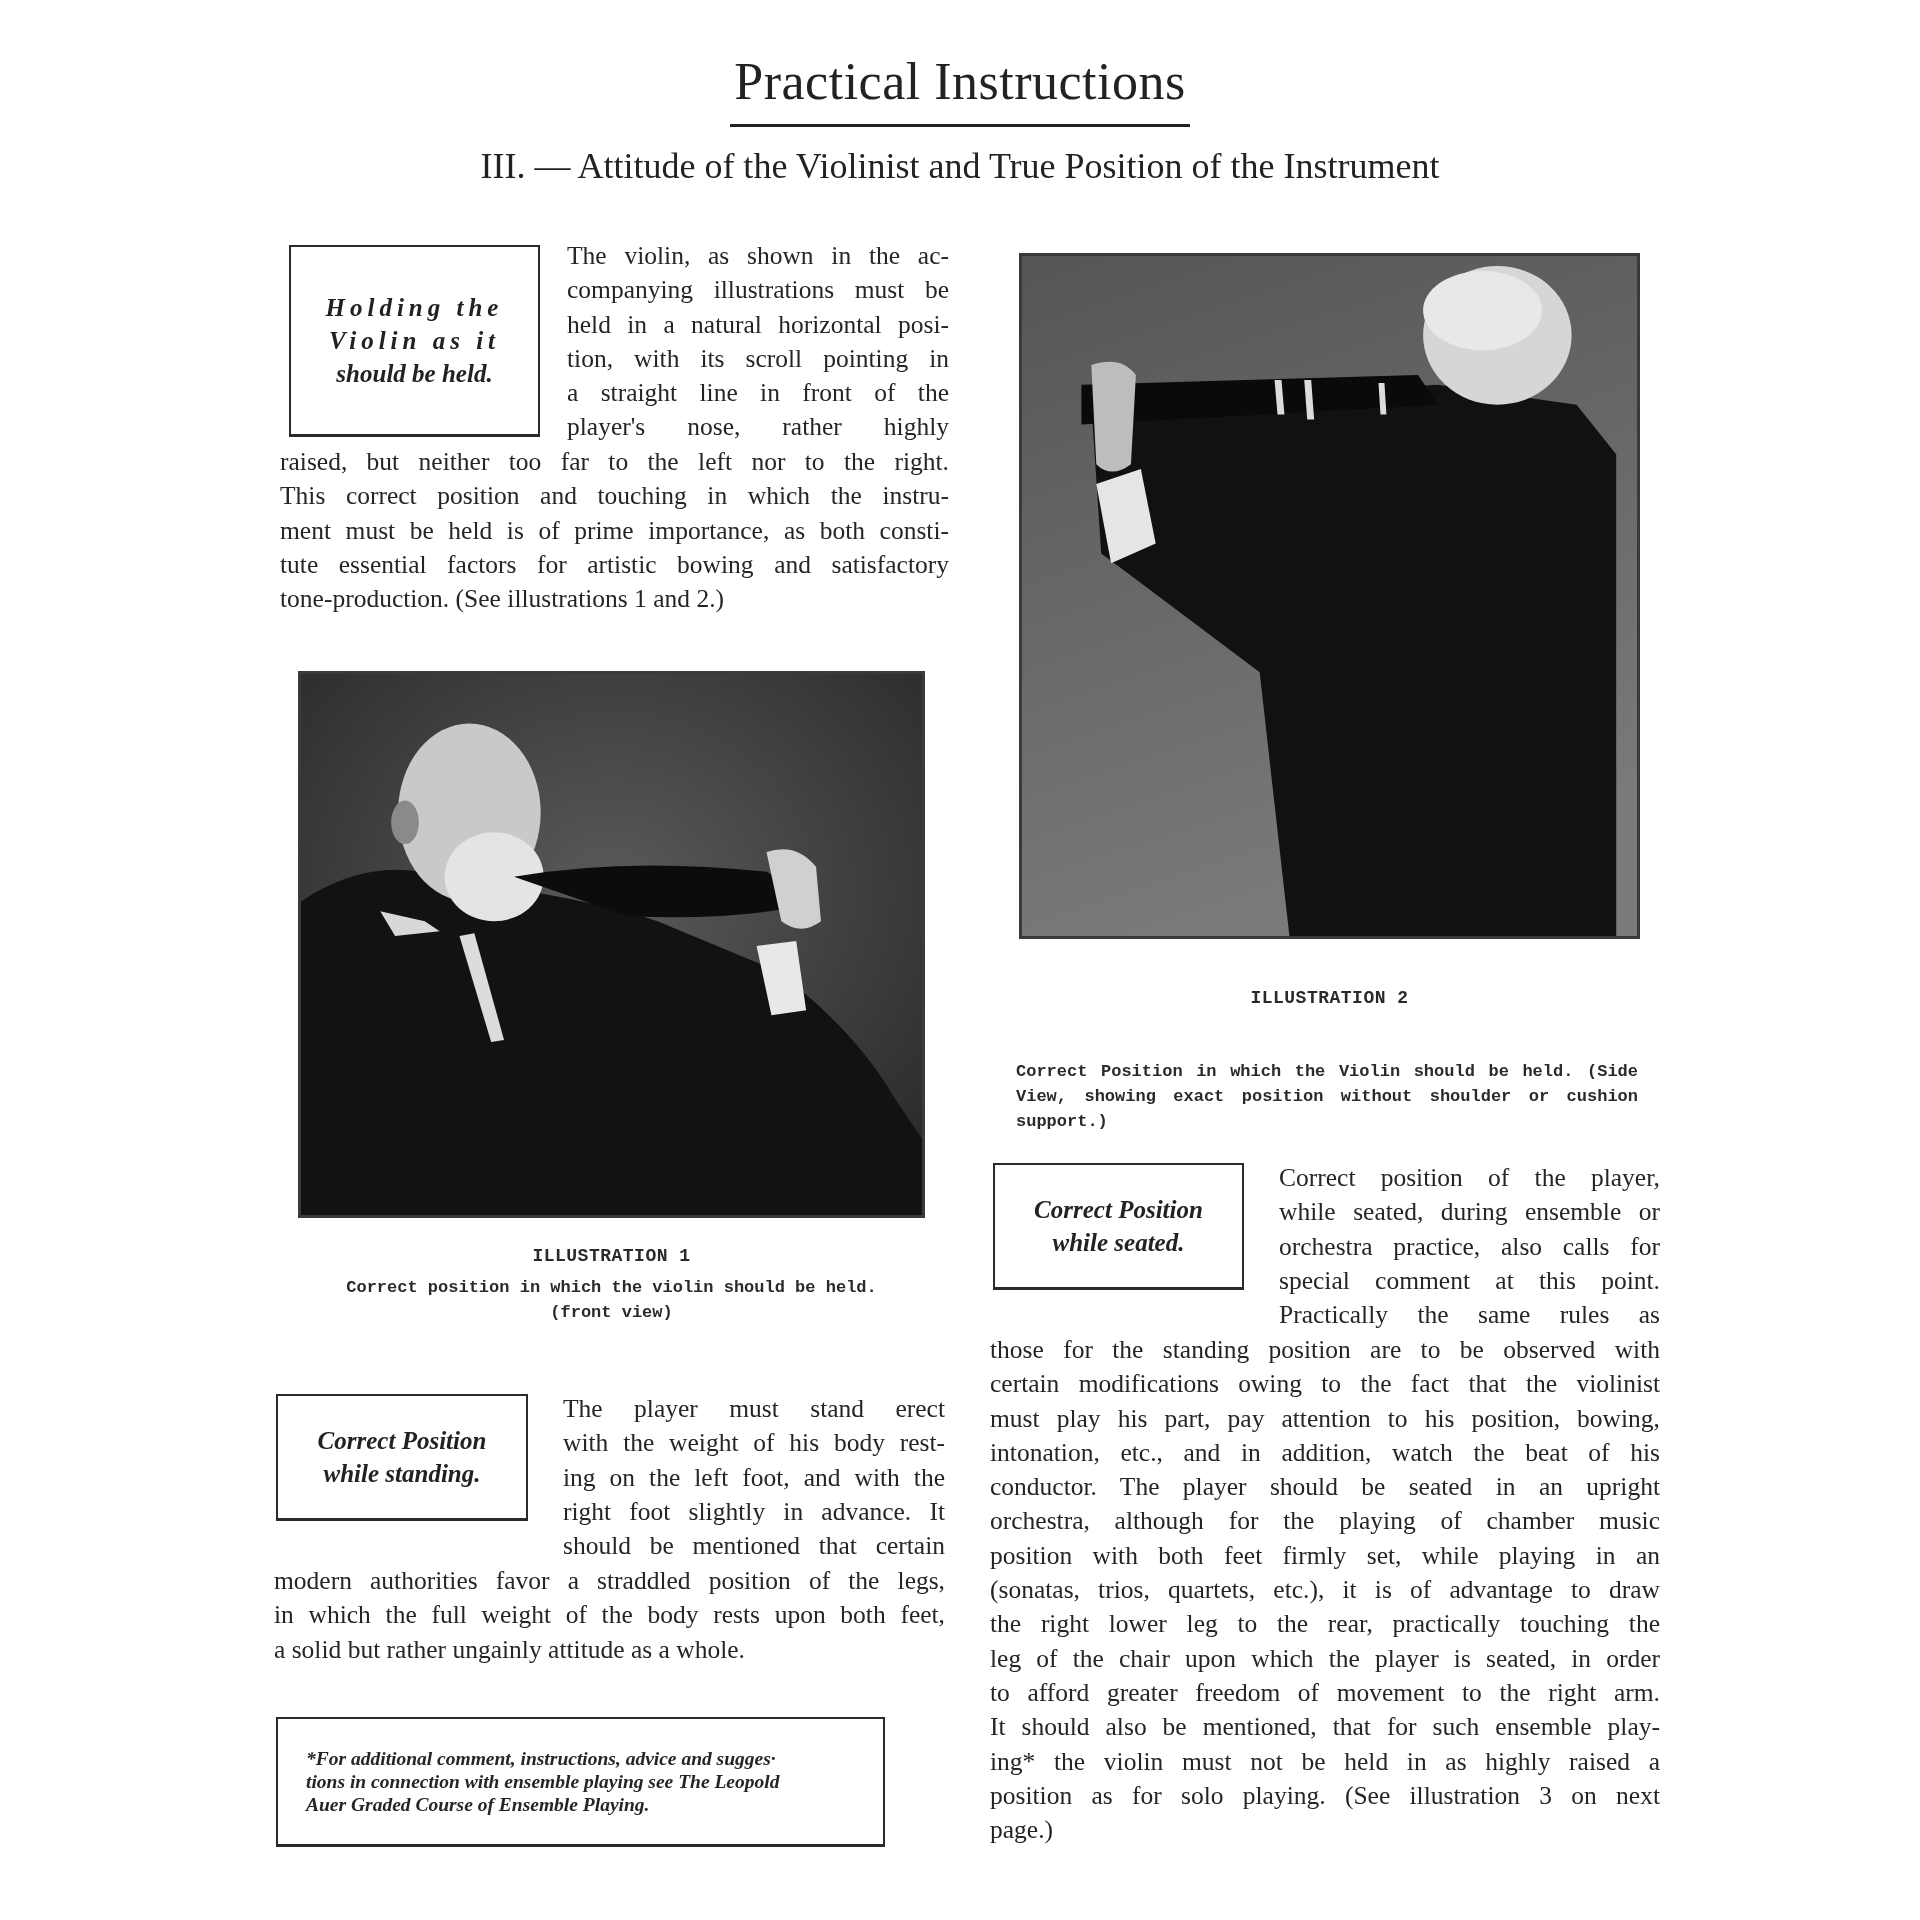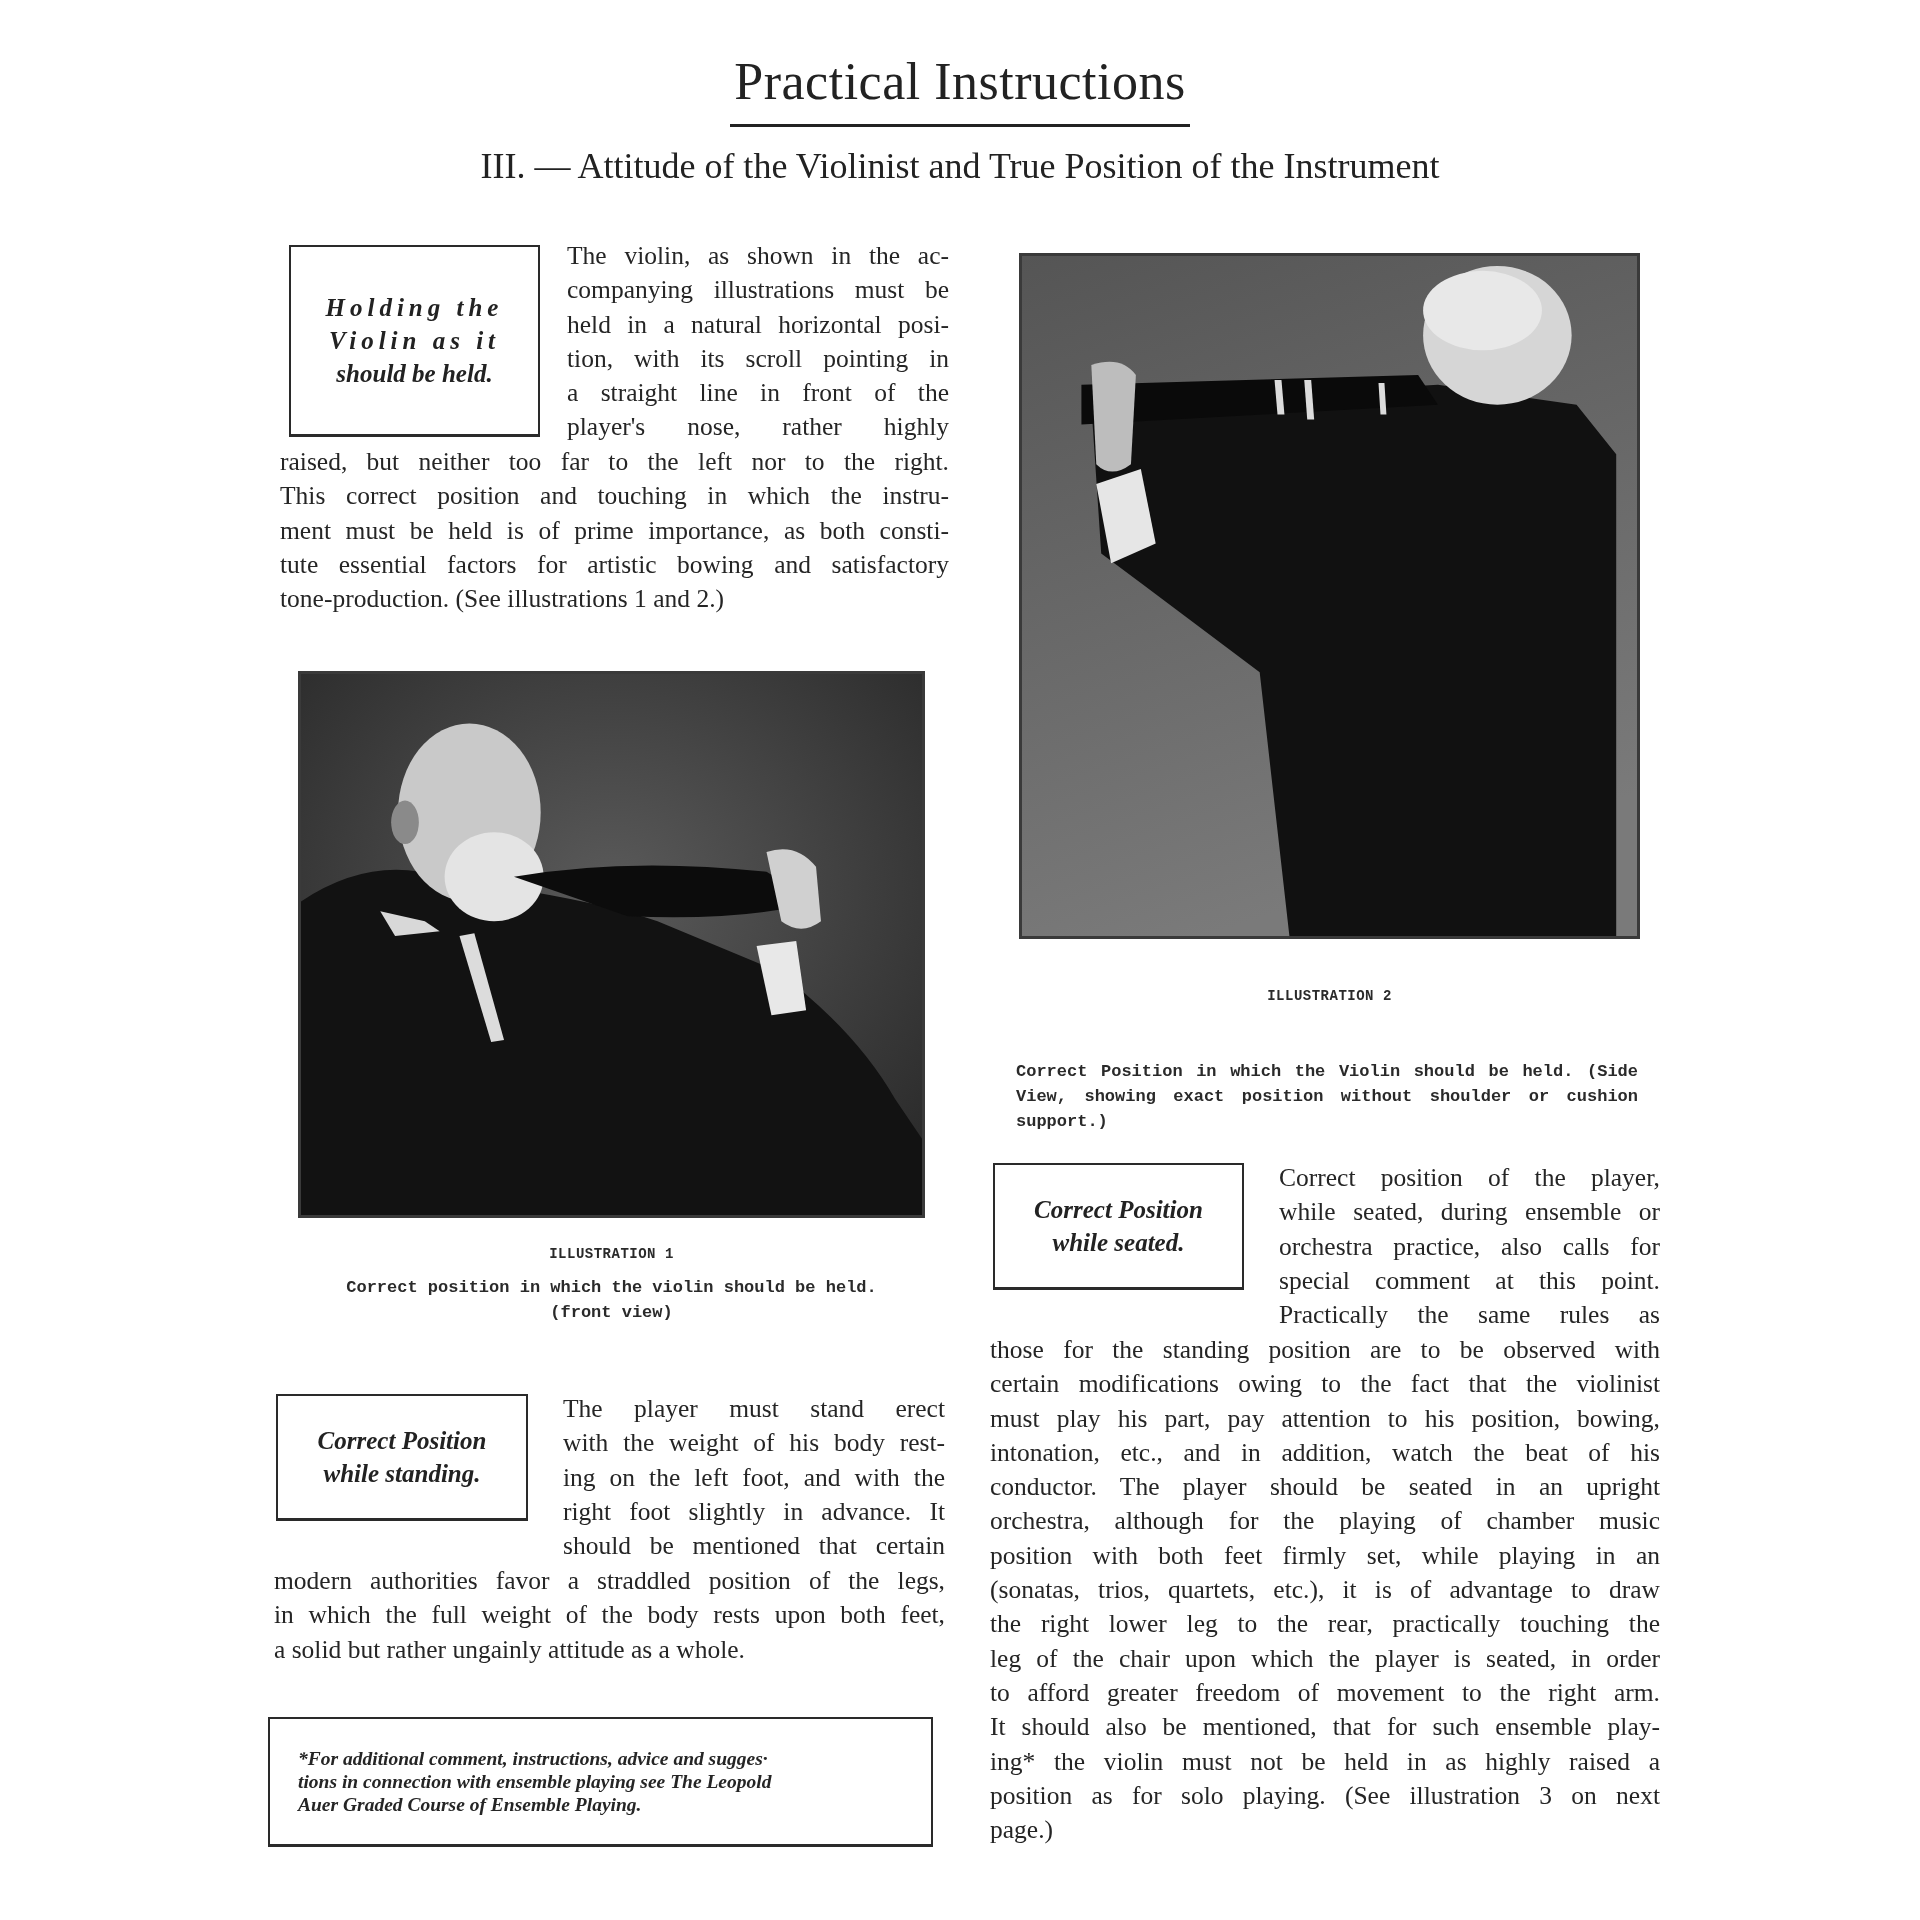--- a/index.html
+++ b/index.html
@@ -13,21 +13,21 @@
   .sidebox { border: 2px solid #2a2a2a; border-bottom-width: 3px; box-sizing: border-box; display: flex; align-items: center; justify-content: center; text-align: center; font-style: italic; font-weight: bold; color: #222; font-size: 25px; line-height: 33px; }
   .sidebox .spaced { letter-spacing: 5px; }
 
   .body-text { font-size: 25.5px; line-height: 34.3px; color: #252525; text-align: justify; }
   .line { display: block; text-align: justify; text-align-last: justify; white-space: nowrap; }
   .line.last { text-align-last: left; }
 
   .photo { background: #1a1a1a; border: 3px solid #3a3a3a; box-sizing: border-box; overflow: hidden; }
   .photo svg { width: 100%; height: 100%; display: block; }
 
-  .cap-title { font-family: "Liberation Mono", "DejaVu Sans Mono", monospace; font-size: 14px; letter-spacing: 0.5px; text-align: center; color: #2a2a2a; font-weight: bold; }
+  .cap-title { font-family: "Liberation Mono", "DejaVu Sans Mono", monospace; font-size: 18px; letter-spacing: 0.5px; text-align: center; color: #2a2a2a; font-weight: bold; }
   .cap-text { font-family: "Liberation Mono", "DejaVu Sans Mono", monospace; font-size: 17px; line-height: 25px; color: #2a2a2a; font-weight: bold; }
 
   .footnote { border: 2px solid #2a2a2a; border-bottom-width: 3px; box-sizing: border-box; padding: 28px 26px 0 28px; font-style: italic; font-weight: bold; font-size: 19.5px; line-height: 23px; color: #252525; }
 </style>
 </head>
 <body>
 
 <div class="abs title"><span>Practical Instructions</span></div>
 <div class="abs subtitle">III. — Attitude of the Violinist and True Position of the Instrument</div>
 
@@ -92,21 +92,21 @@
   <span class="line">ing on the left foot, and with the</span>
   <span class="line">right foot slightly in advance. It</span>
   <span class="line">should be mentioned that certain</span>
 </div>
 <div class="abs body-text" style="left:274px; top:1564px; width:671px;">
   <span class="line">modern authorities favor a straddled position of the legs,</span>
   <span class="line">in which the full weight of the body rests upon both feet,</span>
   <span class="line last">a solid but rather ungainly attitude as a whole.</span>
 </div>
 
-<div class="abs footnote" style="left:268px; top:1717px; width:665px; height:130px;">
+<div class="abs footnote" style="left:276px; top:1717px; width:609px; height:130px;">
   <div>*For additional comment, instructions, advice and sugges·</div>
   <div>tions in connection with ensemble playing see The Leopold</div>
   <div>Auer Graded Course of Ensemble Playing.</div>
 </div>
 
 <div class="abs photo" style="left:1019px; top:253px; width:621px; height:686px;">
   <svg viewBox="0 0 621 686" preserveAspectRatio="none">
     <defs>
       <linearGradient id="bg2" x1="0" y1="0" x2="0.3" y2="1">
         <stop offset="0" stop-color="#555"></stop>

